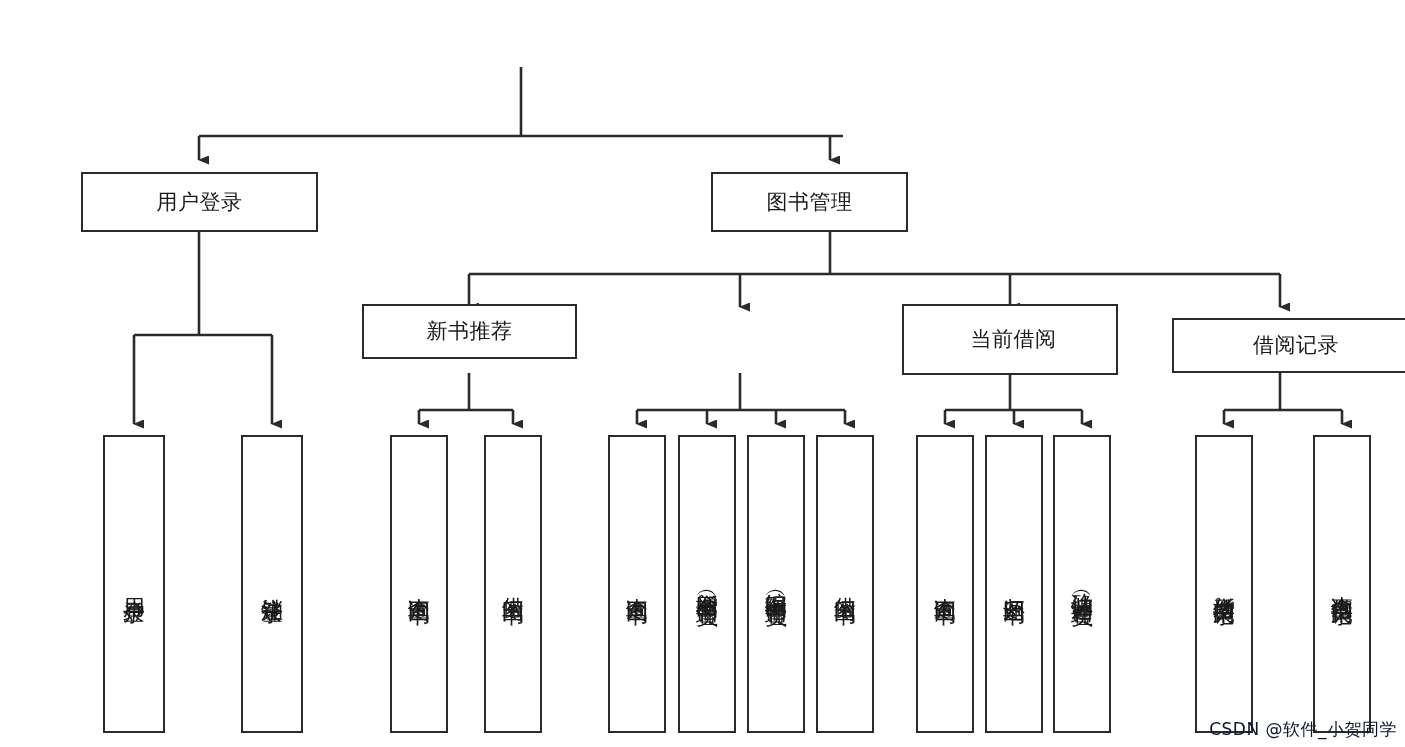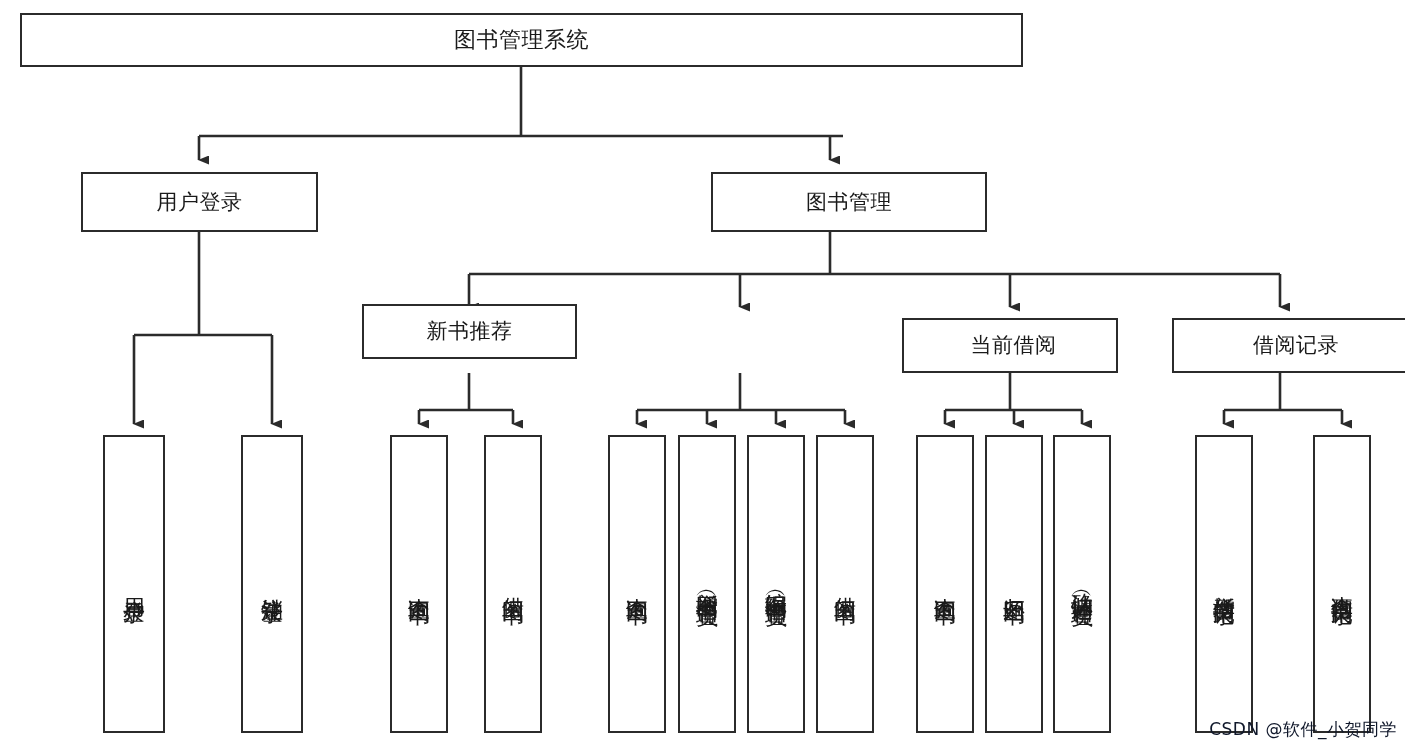--- a/index.html
+++ b/index.html
@@ -123,38 +123,35 @@
       <path d="M1014,410 L1014,424" marker-end="url(#arrowhead)"></path>
       <path d="M1082,410 L1082,424" marker-end="url(#arrowhead)"></path>
 
       <path d="M1280,373 L1280,410"></path>
       <path d="M1224,410 L1342,410"></path>
       <path d="M1224,410 L1224,424" marker-end="url(#arrowhead)"></path>
       <path d="M1342,410 L1342,424" marker-end="url(#arrowhead)"></path>
     </g>
   </svg>
 
-  <div class="node horiz root" style="left:20px; top:13px; width:1003px; height:54px;">
-    <span class="node-label">图书管理系统</span>
-  </div>
 
   <div class="node horiz" style="left:81px; top:172px; width:237px; height:60px;">
     <span class="node-label">用户登录</span>
   </div>
 
-  <div class="node horiz" style="left:711px; top:172px; width:276px; height:60px;">
+  <div class="node horiz" style="left:711px; top:172px; width:197px; height:60px;">
     <span class="node-label">图书管理</span>
   </div>
 
   <div class="node horiz" style="left:362px; top:304px; width:215px; height:55px;font-family:Liberation Serif, serif;">
     <span class="node-label">新书推荐</span>
   </div>
 
 
-  <div class="node horiz" style="left:902px; top:318px; width:216px; height:55px;padding-left:7px;">
+  <div class="node horiz" style="left:902px; top:304px; width:216px; height:71px;padding-left:7px;">
     <span class="node-label">当前借阅</span>
   </div>
 
   <div class="node horiz" style="left:1172px; top:318px; width:248px; height:55px;">
     <span class="node-label">借阅记录</span>
   </div>
 
   <div class="node vert" style="left:103px; top:435px; width:62px; height:298px;">
     <span class="node-label">用户登录</span>
   </div>

